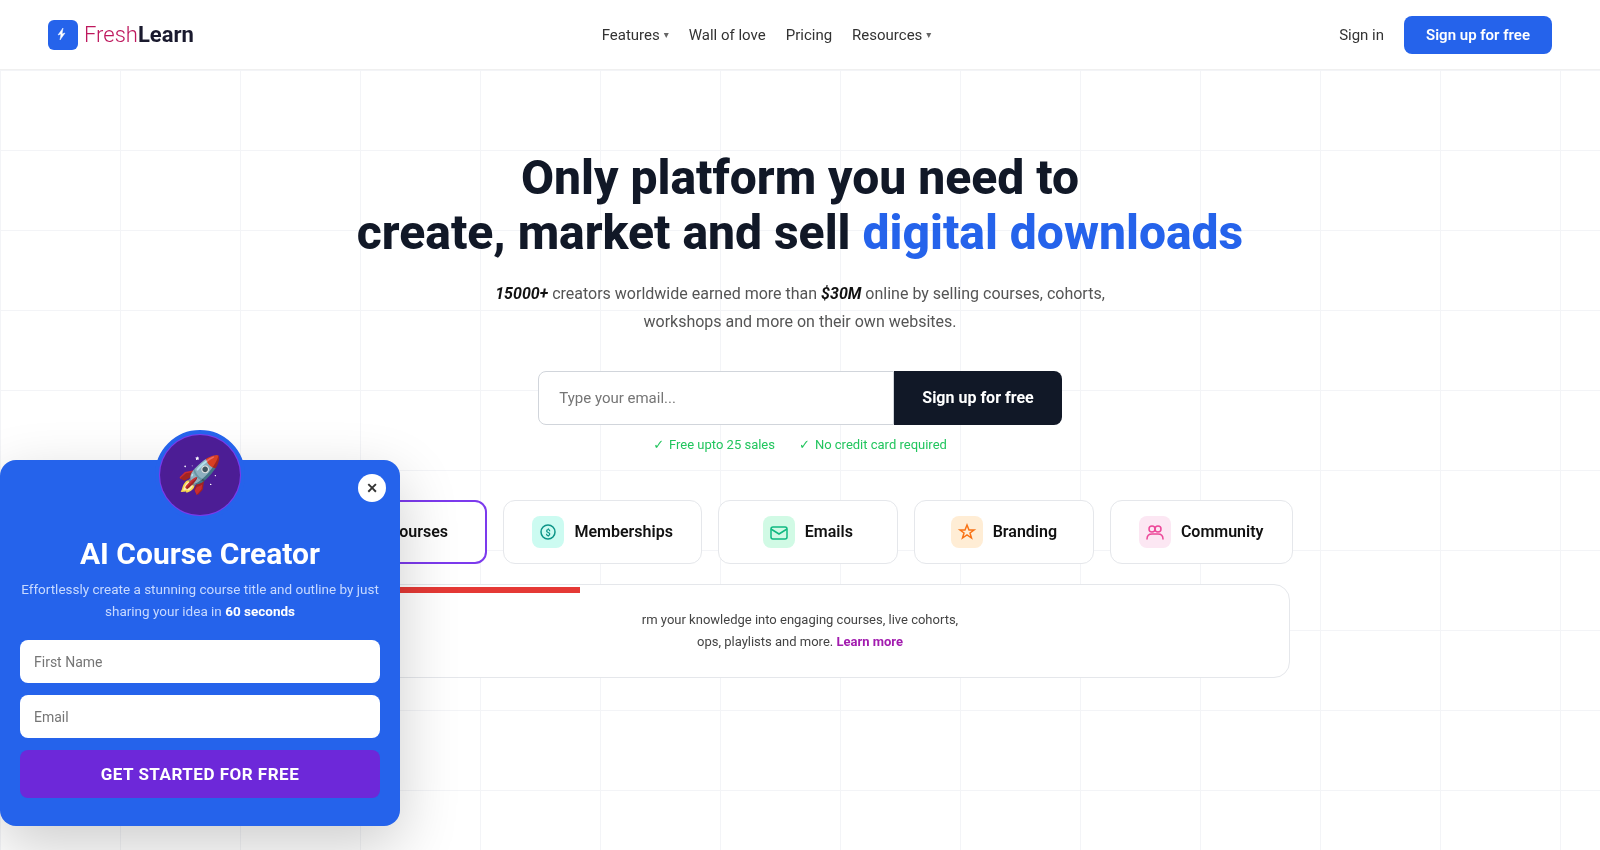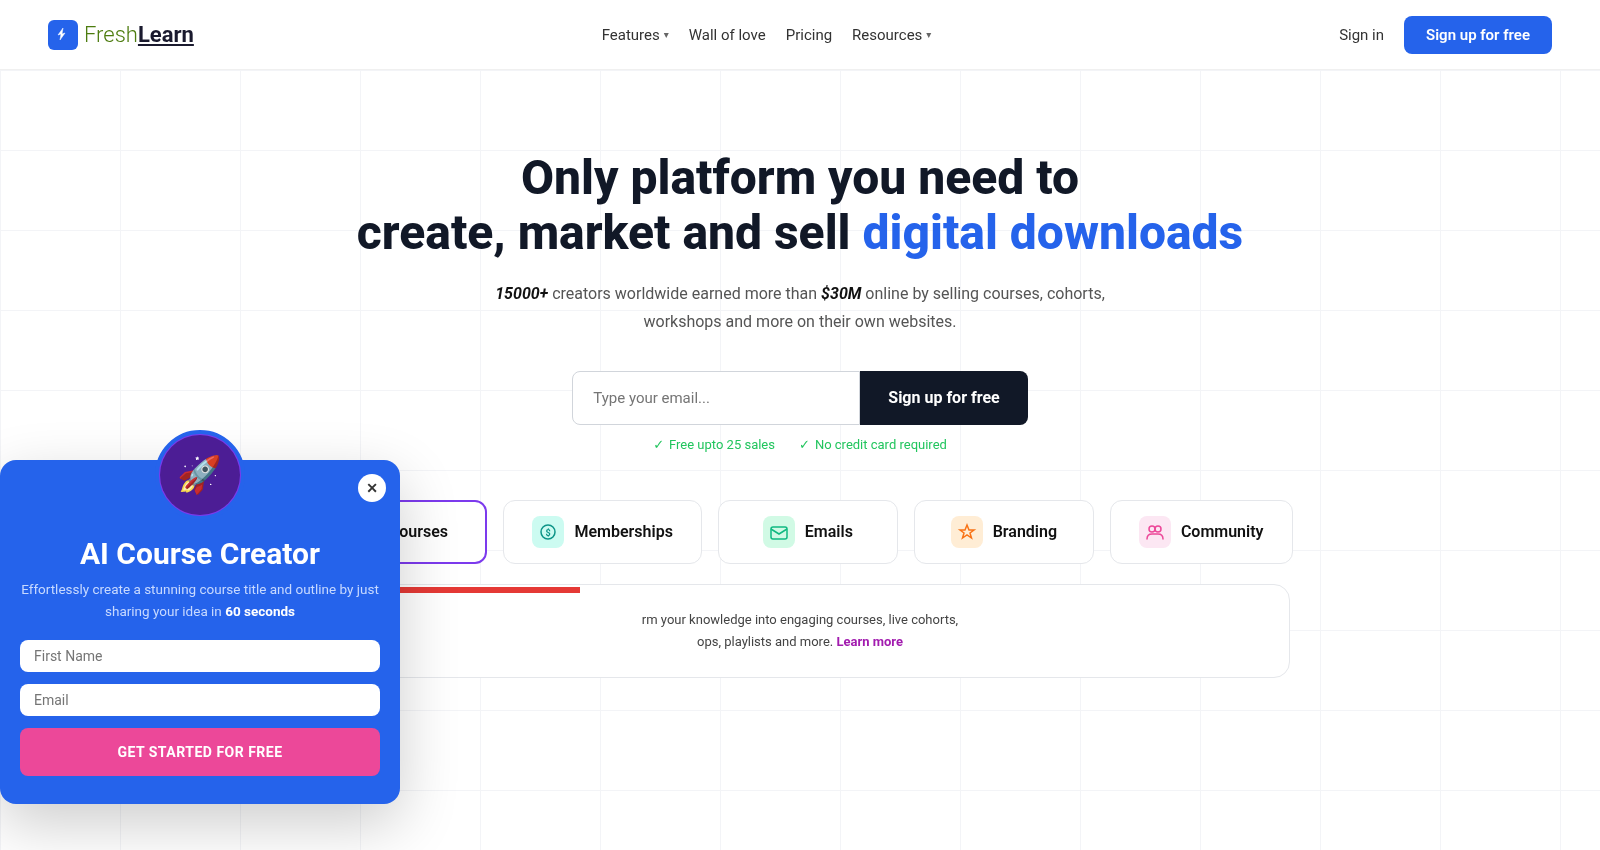--- a/index.html
+++ b/index.html
@@ -128,21 +128,21 @@
 
     
     .email-form {
       display: flex;
       align-items: center;
       justify-content: center;
       gap: 0;
       margin-top: 36px;
     }
     .email-input {
-      width: 288px;
+      width: 356px;
       height: 54px;
       border: 1.5px solid #d1d5db;
       border-radius: 8px 0 0 8px;
       padding: 4px 20px;
       font-size: 15px;
       color: #666;
       outline: none;
       font-family: inherit;
     }
     .signup-hero-btn {
@@ -298,39 +298,39 @@
       color: #c7d9ff;
       font-size: 13.5px;
       line-height: 1.6;
       padding: 0 8px;
       margin-bottom: 18px;
     }
     .popup-desc strong { color: #fff; }
     .popup-input {
       width: calc(100% - 40px);
       margin: 12px 20px 12px;
-      height: 32px;
+      height: 43px;
       border-radius: 8px;
       border: none;
       padding: 0 14px;
       font-size: 14px;
       color: #999;
       font-family: inherit;
       display: block;
     }
     .popup-btn {
       display: block;
       width: calc(100% - 40px);
       margin: 0 20px;
       height: 48px;
-      background: #ec4899;
+      background: #6d28d9;
       color: #fff;
       border: none;
       border-radius: 8px;
-      font-size: 14px;
+      font-size: 17px;
       font-weight: 700;
       letter-spacing: 0.5px;
       cursor: pointer;
       font-family: inherit;
     }
 
     
     .red-arrow {
       position: absolute;
       left: 380px;
@@ -342,21 +342,21 @@
 <body>
 
 <nav>
   <div class="nav-logo">
     <div class="logo-icon">
       <svg width="18" height="18" viewBox="0 0 18 18" fill="none">
         <path d="M9 2L4 9l3-1-1 6 5-7-3 1z" fill="white" stroke="white" stroke-width="0.5"></path>
       </svg>
     </div>
     <span>
-      <span style="font-weight:300;color:#4d7c0f;">Fresh</span><span style="font-weight:700;color:#1a1a2e;text-decoration:underline;">Learn</span>
+      <span style="font-weight:300;color:#be185d;">Fresh</span><span style="font-weight:700;color:#1a1a2e;">Learn</span>
     </span>
   </div>
 
   <div class="nav-center">
     <div class="nav-item">
       <span>Features</span>
       <span class="chevron">▾</span>
     </div>
     <div class="nav-item">
       <span>Wall of love</span>

